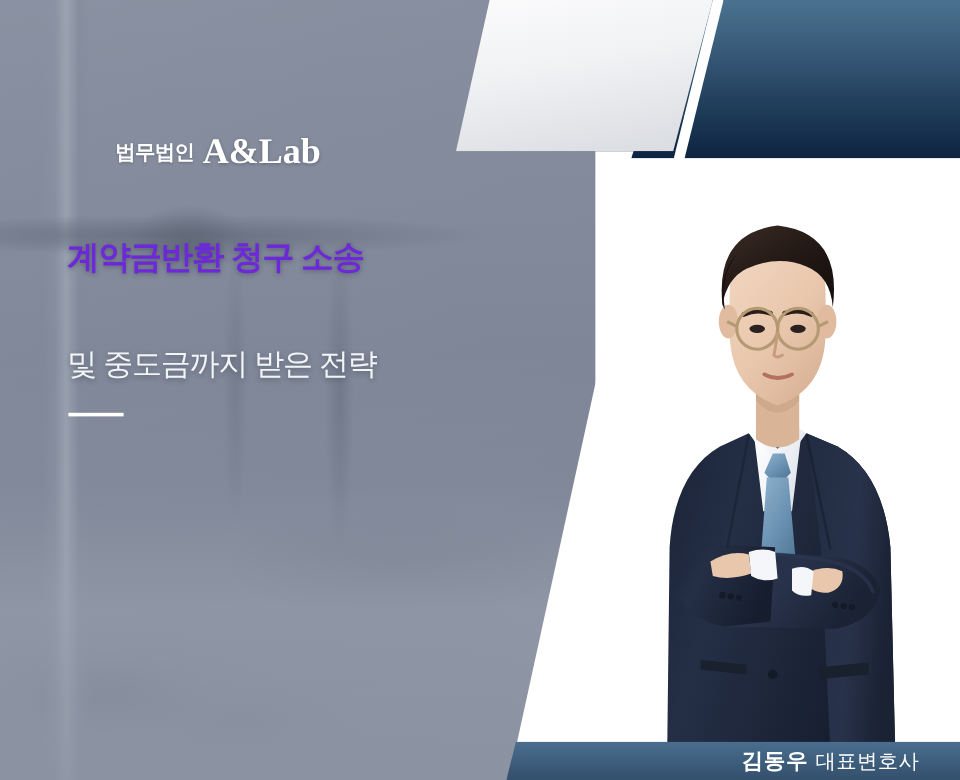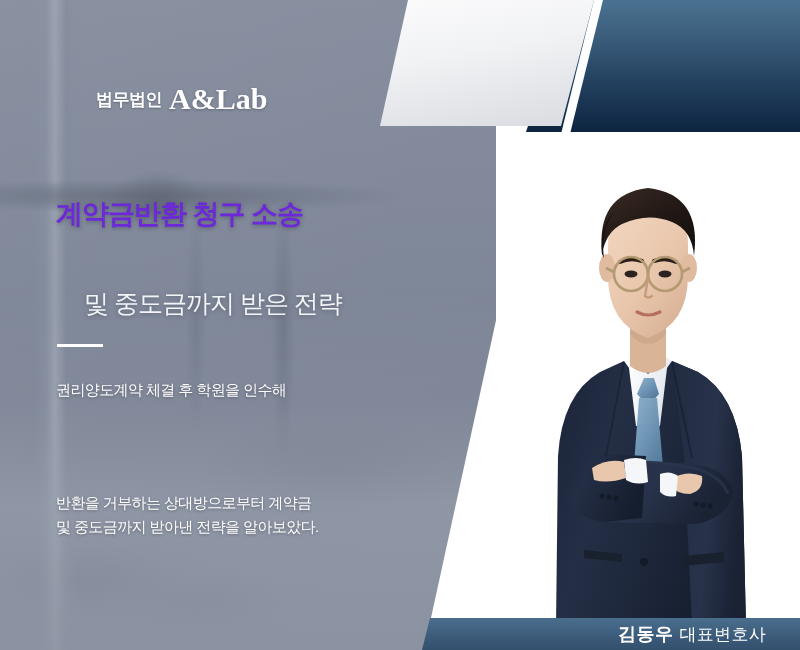--- a/index.html
+++ b/index.html
@@ -73,21 +73,21 @@
     clip-path:polygon(26px 0px, 396px 0px, 396px 32px, 18px 32px);
   }
   .name-band-text{
     position:absolute;right:34px;top:0;height:32px;line-height:32px;
     color:#ffffff;white-space:nowrap;
   }
   .name-band-text .nm{font-size:18px;font-weight:bold;letter-spacing:0.5px;}
   .name-band-text .rl{font-size:17px;font-weight:normal;margin-left:6px;letter-spacing:0.3px;}
 
   
-  .logo{position:absolute;left:96px;top:82px;white-space:nowrap;color:#ffffff;}
+  .logo{position:absolute;left:96px;top:110px;white-space:nowrap;color:#ffffff;}
   .logo .kr{
     font-size:17px;font-weight:600;letter-spacing:-0.5px;
     vertical-align:middle;
     text-shadow:0 1px 2px rgba(40,46,58,0.35);
   }
   .logo .en{
     font-family:"Liberation Serif","DejaVu Serif",serif;
     font-size:30px;font-weight:bold;letter-spacing:0px;margin-left:7px;
     vertical-align:middle;
     text-shadow:0 1px 3px rgba(40,46,58,0.4);
@@ -97,21 +97,21 @@
     position:absolute;left:56px;top:196px;white-space:nowrap;
     color:#6d28d9;font-size:27px;font-weight:bold;letter-spacing:-1px;
     text-shadow:0 1px 4px rgba(40,46,58,0.45);
   }
   .subline{
     position:absolute;left:56px;white-space:nowrap;
     color:#f2f4f7;font-size:25px;font-weight:500;letter-spacing:-1px;
     text-shadow:0 1px 4px rgba(40,46,58,0.4);
   }
   .sub1{top:243px;}
-  .sub2{top:287px;margin-left:28px;}
+  .sub2{top:287px;}
 
   .divider{
     position:absolute;left:57px;top:344px;width:46px;height:3px;background:#ffffff;
   }
 
   .para{
     position:absolute;left:56px;white-space:nowrap;
     color:#ffffff;font-size:15px;font-weight:500;line-height:24px;letter-spacing:-0.6px;
     text-shadow:0 1px 3px rgba(40,46,58,0.45);
   }
@@ -251,25 +251,20 @@
   <div class="logo">
     <span class="kr">법무법인</span><span class="en">A&amp;Lab</span>
   </div>
 
   <div class="headline">계약금반환 청구 소송</div>
   <div class="subline sub2">및 중도금까지 받은 전략</div>
 
   <div class="divider"></div>
 
   <div class="para para1">
-    <div>권리양도계약 체결 후 학원을 인수해</div>
-  </div>
-  <div class="para para2">
-    <div>반환을 거부하는 상대방으로부터 계약금</div>
-    <div>및 중도금까지 받아낸 전략을 알아보았다.</div>
   </div>
 
   <div class="name-band">
     <div class="name-band-text">
       <span class="nm">김동우</span><span class="rl">대표변호사</span>
     </div>
   </div>
 
 </div>
 

